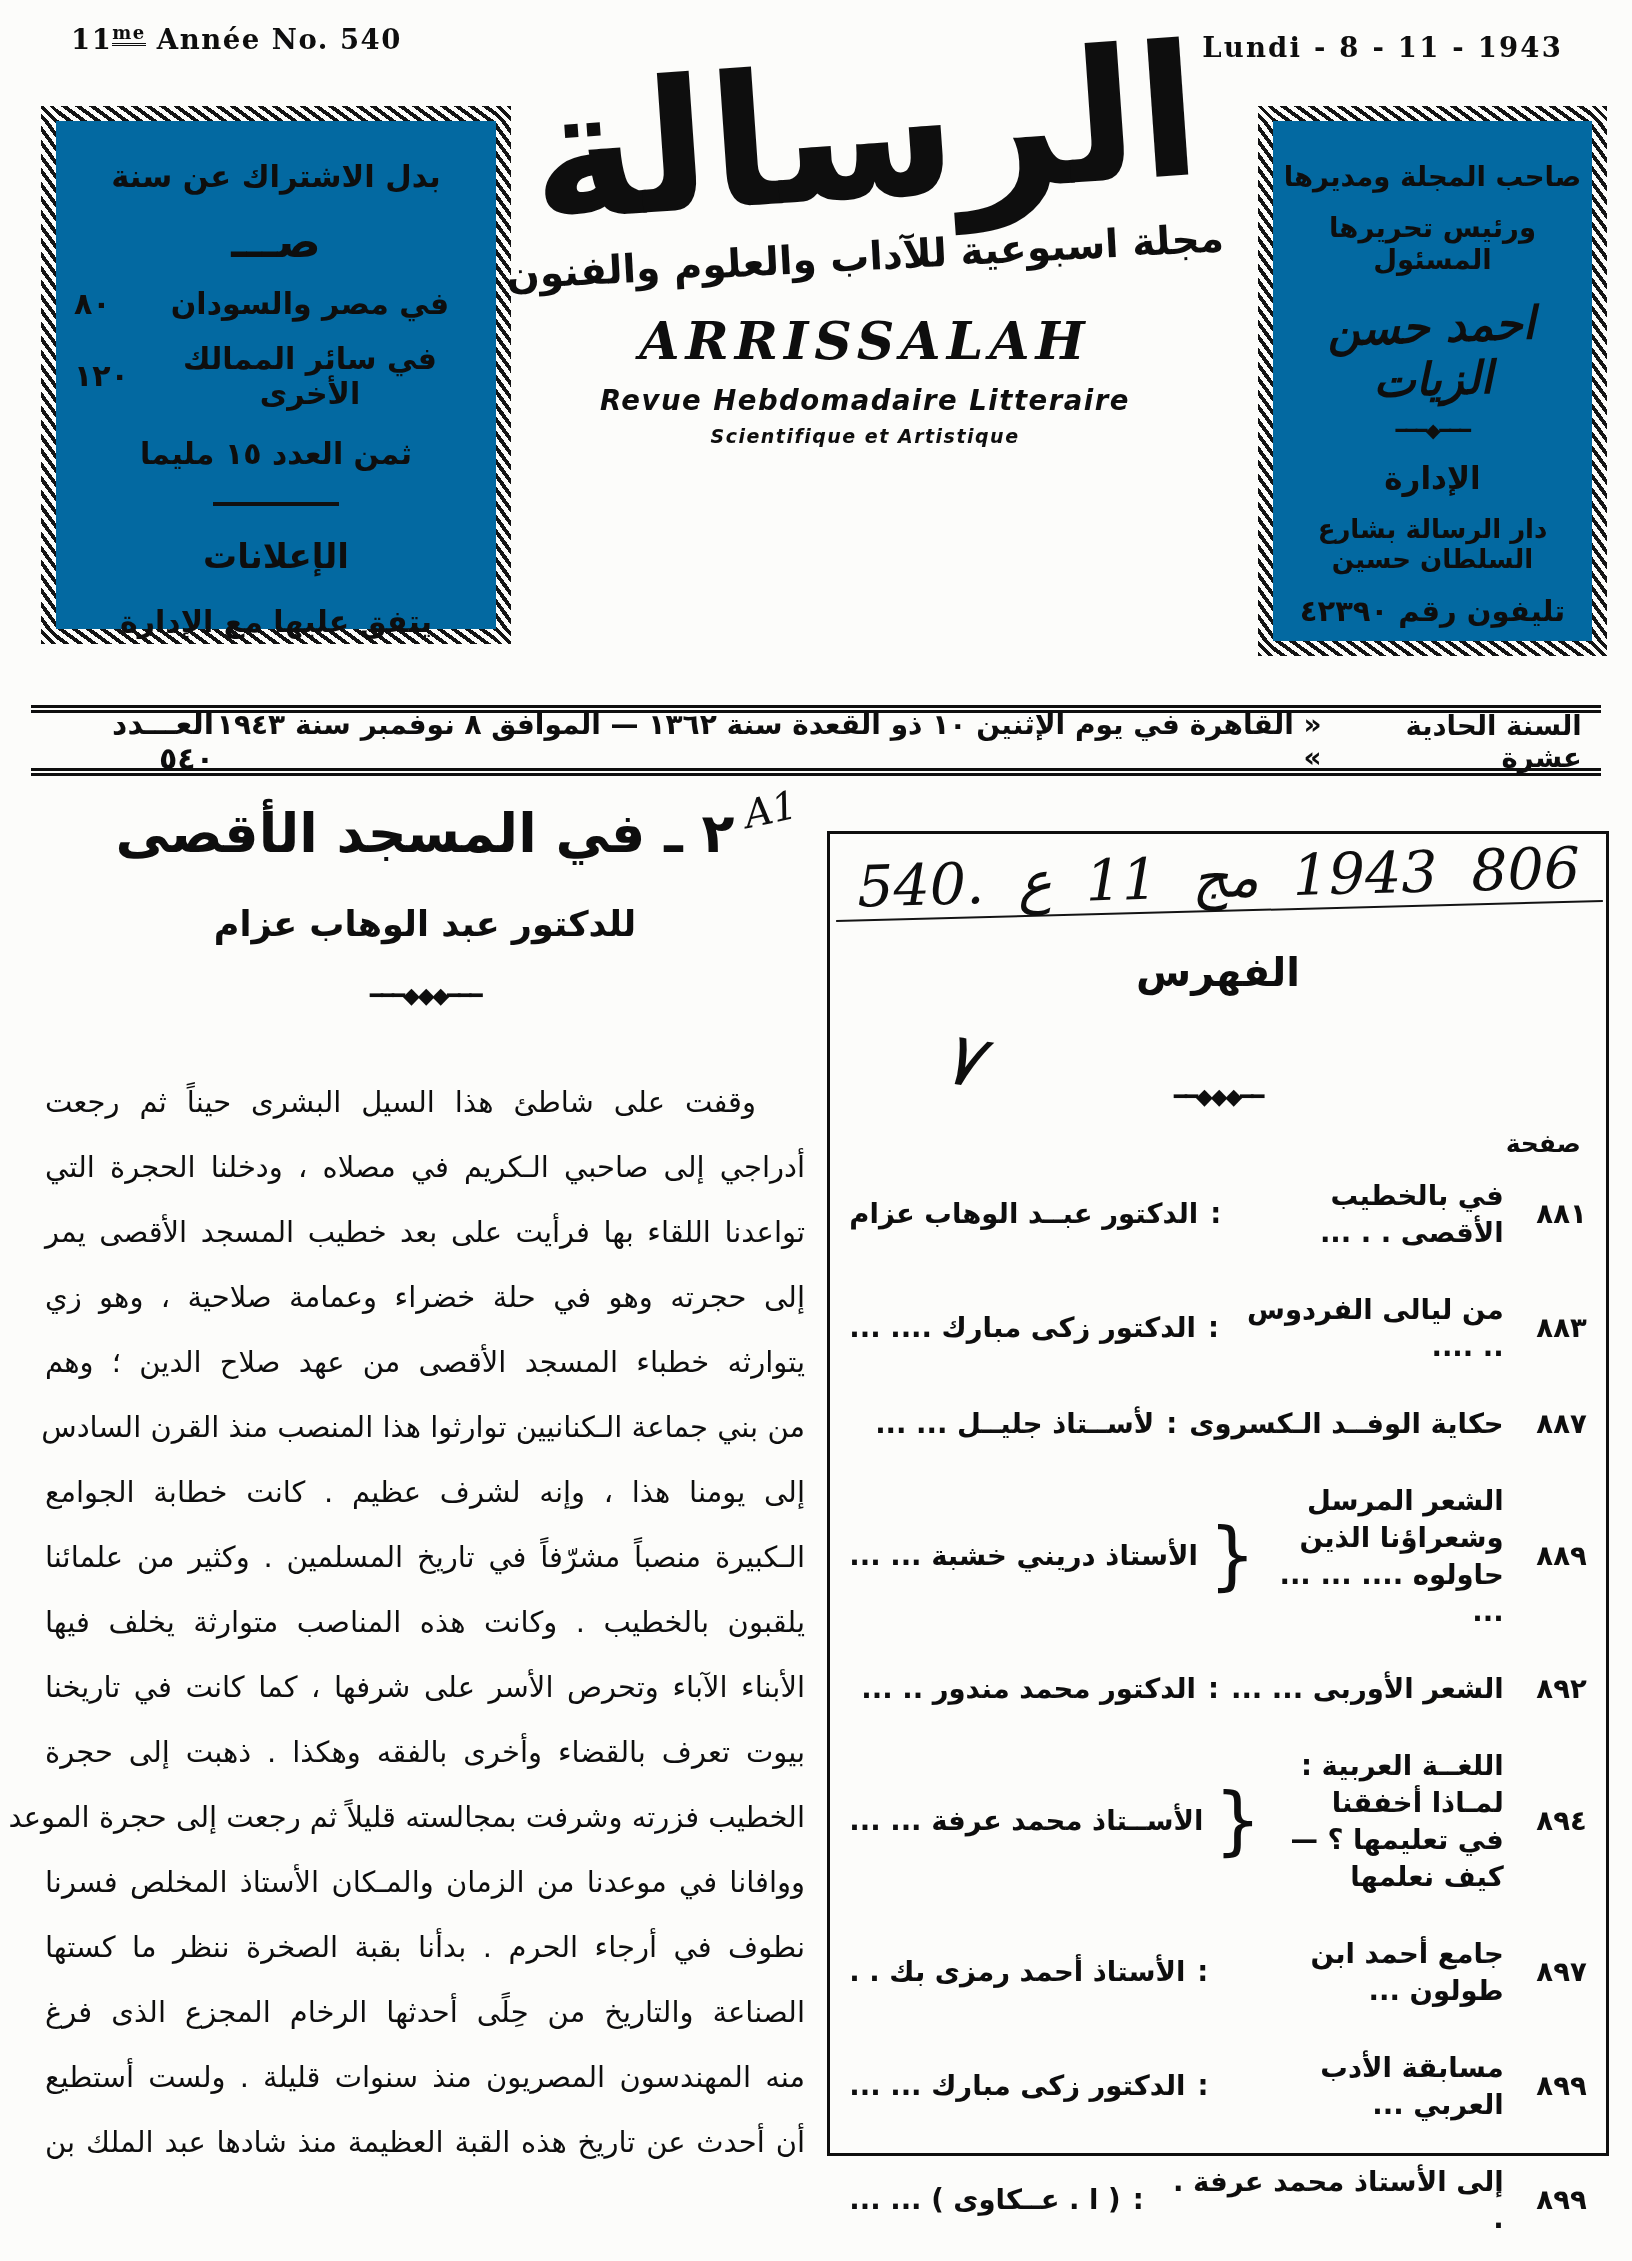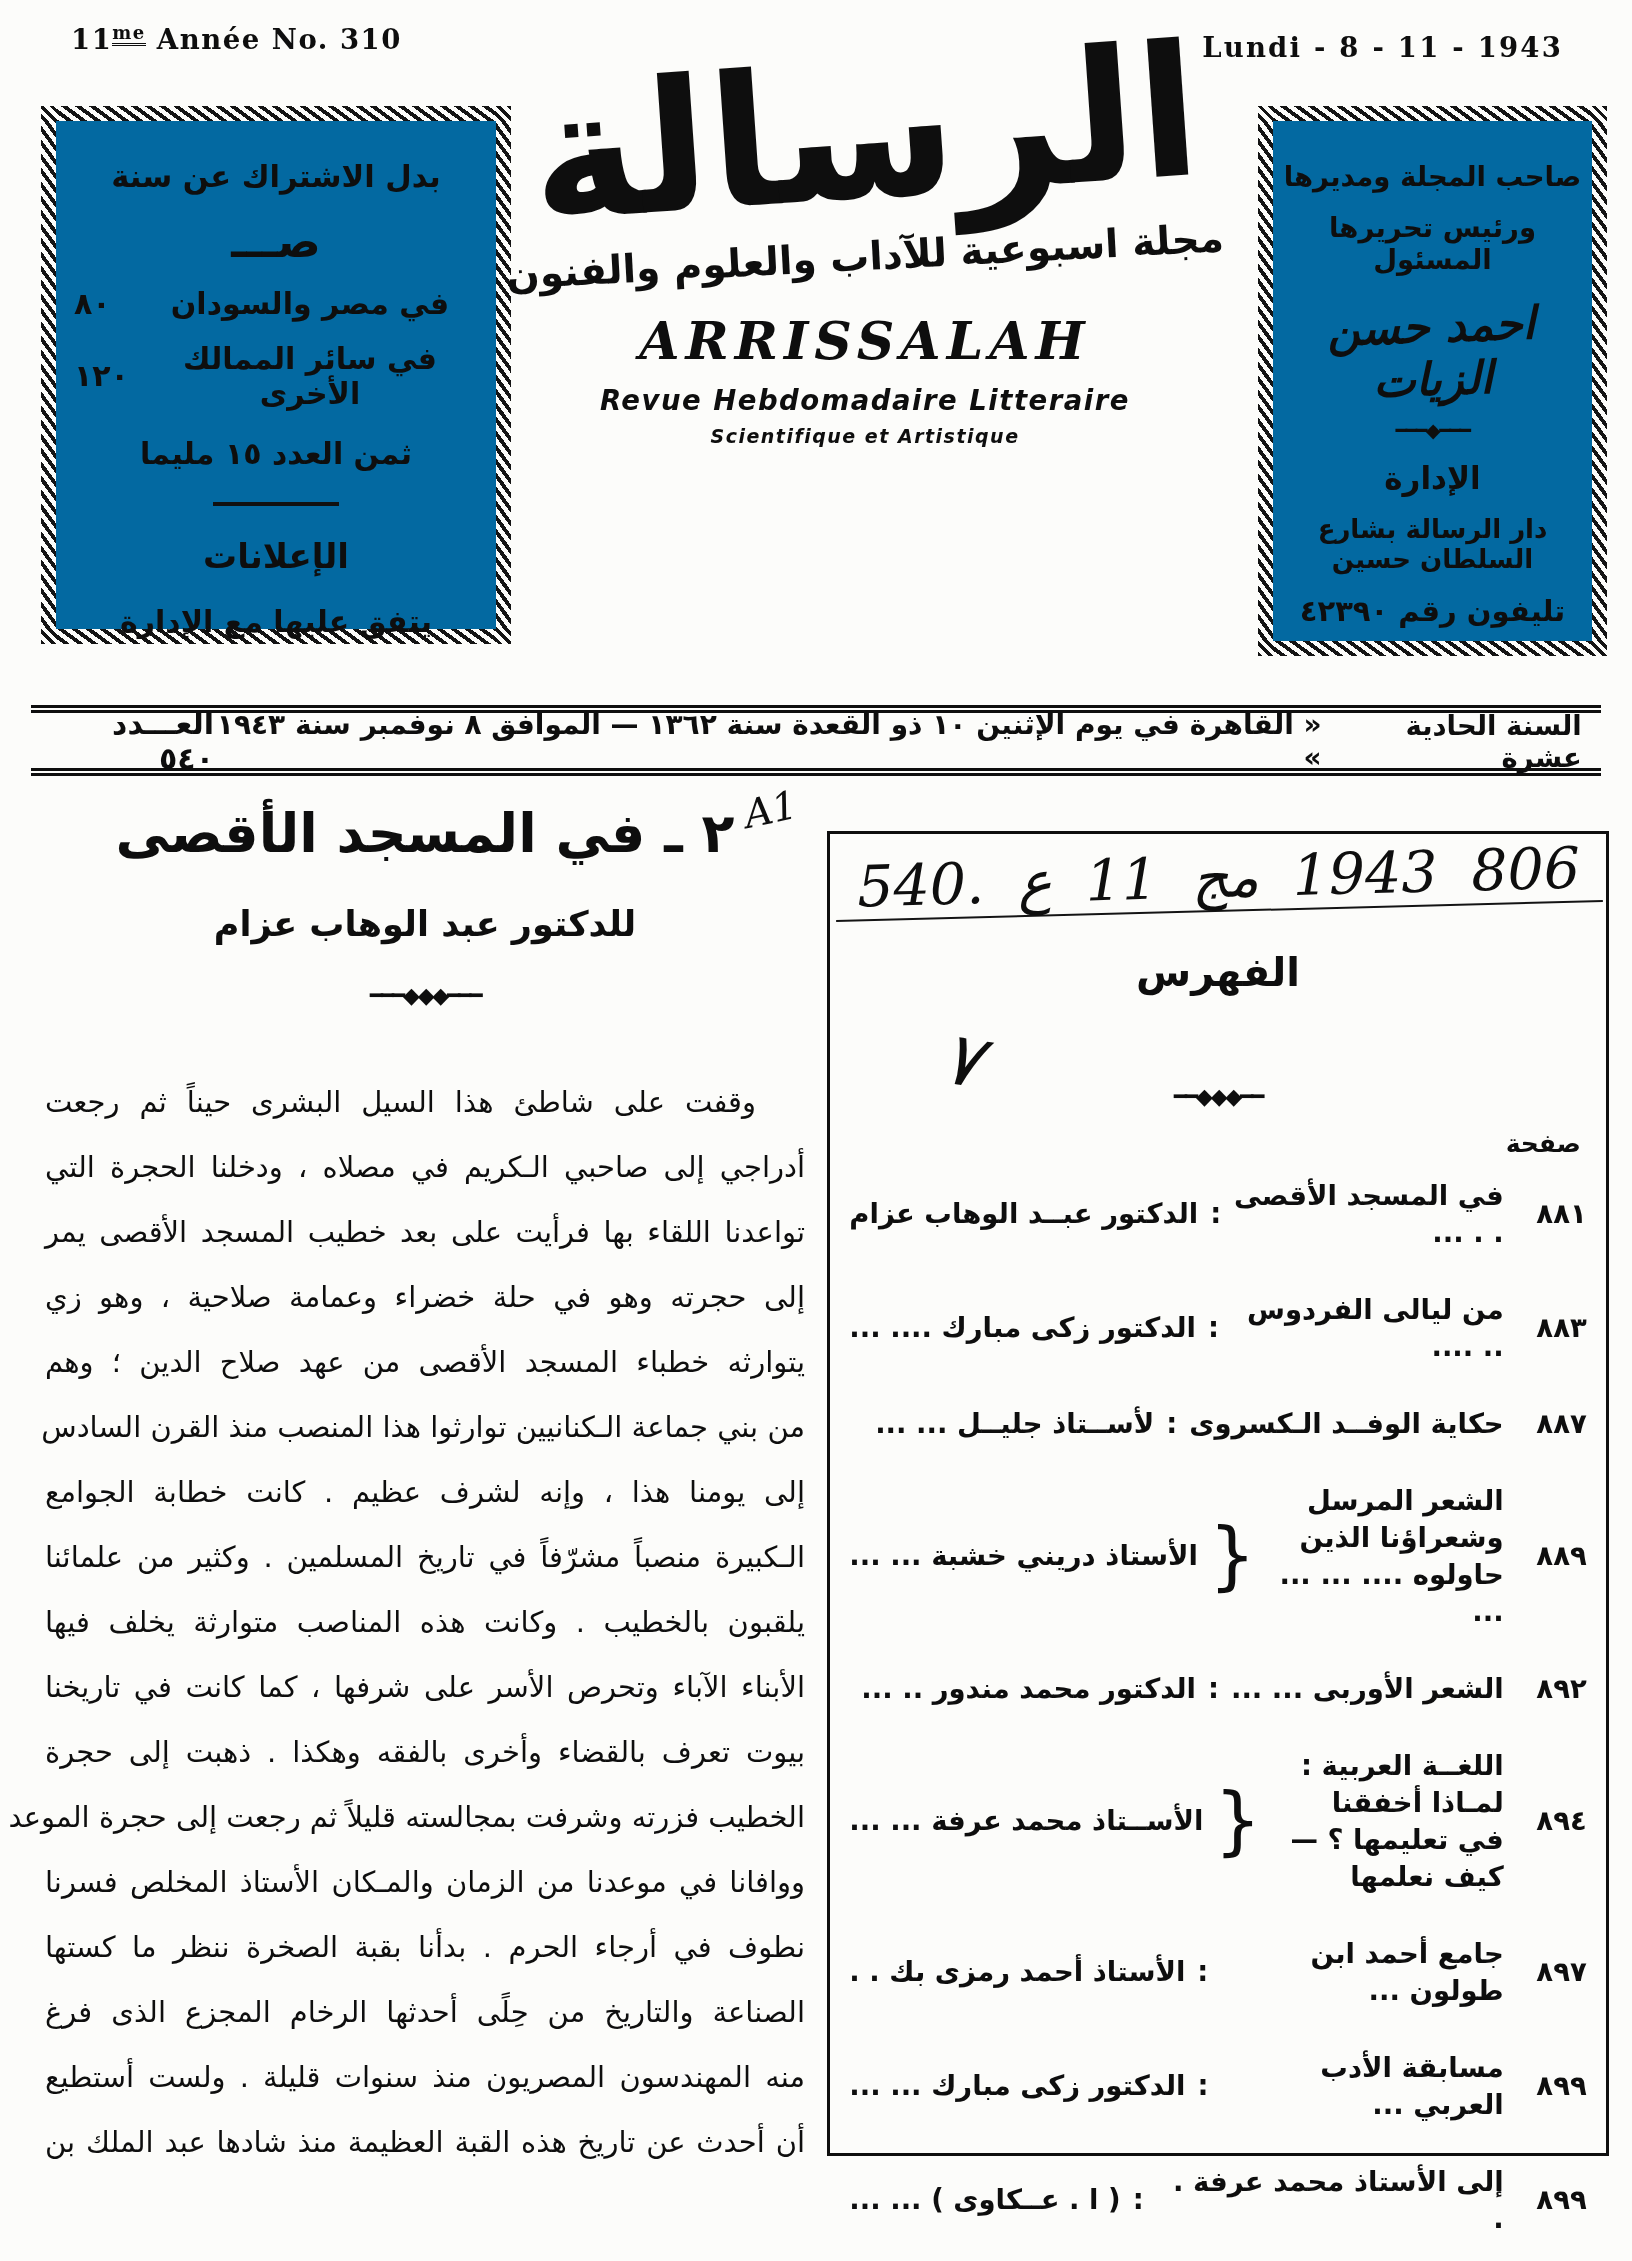--- a/index.html
+++ b/index.html
@@ -116,21 +116,21 @@
   }
   .idx-page { min-width:71px; font-weight:bold; letter-spacing:3.7px; white-space:nowrap; }
   .idx-titles { display:flex; flex-direction:column; text-align:right; font-weight:bold; }
   .idx-brace { font-size:74px; font-weight:200; line-height:0.8; font-family:"DejaVu Sans Mono", monospace; }
   .idx-sep { font-weight:bold; }
   .idx-author { font-weight:bold; white-space:nowrap; }
 </style>
 </head>
 <body>
 
-<div class="top-left"><span>11</span><sup>me</sup><span> Année No. 310</span></div>
+<div class="top-left"><span>11</span><sup>me</sup><span> Année No. 540</span></div>
 <div class="top-right">Lundi - 8 - 11 - 1943</div>
 
 <div class="orn-box sub-box">
   <div class="b-line1">بدل الاشتراك عن سنة</div>
   <div class="currency">صـــ</div>
   <div class="price-rows">
 
       <div class="price-row">
         <span class="price-amount">٨٠</span>
         <span class="price-label">في مصر والسودان</span>
@@ -232,21 +232,21 @@
     </div>
   <div class="index-title">الفهرس</div>
   <div class="hand-check">٧</div>
   <div class="index-divider">━━◆◆◆━━</div>
   <div class="page-col-label">صفحة</div>
   <div class="index-rows">
 
       <div class="index-row">
         <span class="idx-page">٨٨١</span>
         <span class="idx-titles">
-          <span>في المسجد الأقصى . . ...</span>
+          <span>في بالخطيب الأقصى . . ...</span>
 
         </span>
 
         <span class="idx-sep">:</span>
         <span class="idx-author">الدكتور عبــد الوهاب عزام</span>
       </div>
 
       <div class="index-row">
         <span class="idx-page">٨٨٣</span>
         <span class="idx-titles">

